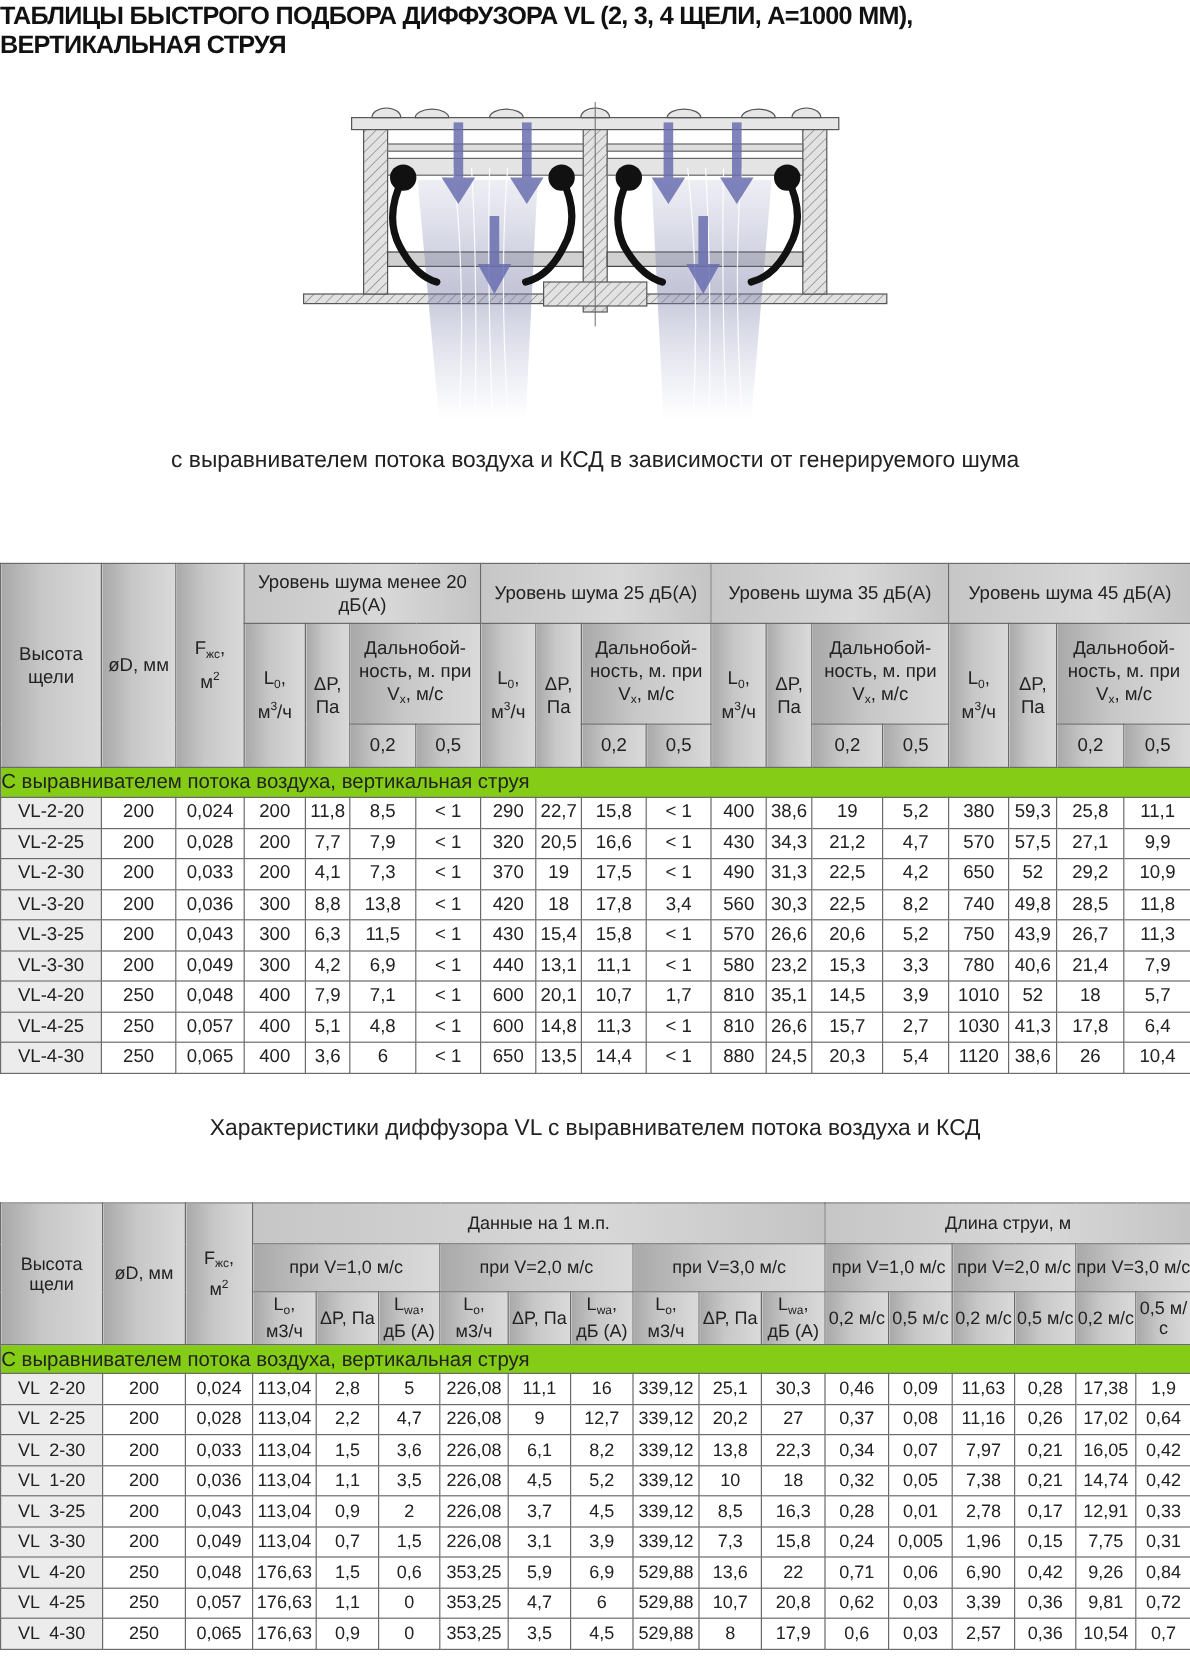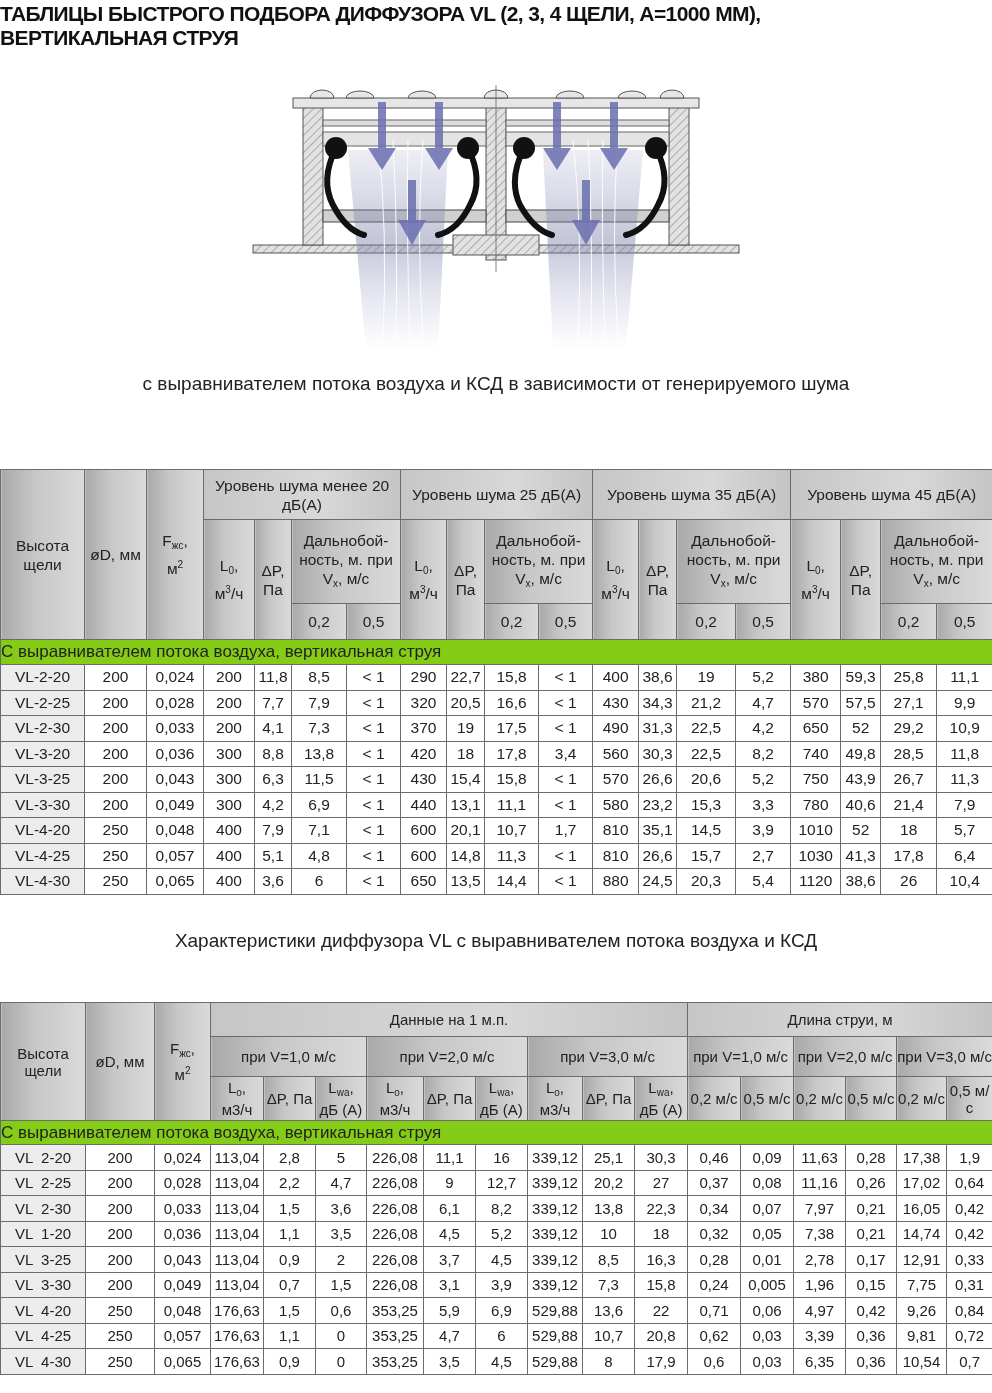--- a/index.html
+++ b/index.html
@@ -568,21 +568,21 @@
         <td class="" style="">1,5</td>
         <td class="" style="">0,6</td>
         <td class="" style="">353,25</td>
         <td class="" style="">5,9</td>
         <td class="" style="">6,9</td>
         <td class="" style="">529,88</td>
         <td class="" style="">13,6</td>
         <td class="" style="">22</td>
         <td class="" style="">0,71</td>
         <td class="" style="">0,06</td>
-        <td class="" style="">4,97</td>
+        <td class="" style="">6,90</td>
         <td class="" style="">0,42</td>
         <td class="" style="">9,26</td>
         <td class="" style="">0,84</td>
       </tr>
       <tr class="row">
         <td class="name" style="white-space:pre">VL  4-25</td>
         <td class="" style="">250</td>
         <td class="" style="">0,057</td>
         <td class="" style="">176,63</td>
         <td class="" style="">1,1</td>
@@ -608,19 +608,19 @@
         <td class="" style="">0,9</td>
         <td class="" style="">0</td>
         <td class="" style="">353,25</td>
         <td class="" style="">3,5</td>
         <td class="" style="">4,5</td>
         <td class="" style="">529,88</td>
         <td class="" style="">8</td>
         <td class="" style="">17,9</td>
         <td class="" style="">0,6</td>
         <td class="" style="">0,03</td>
-        <td class="" style="">6,35</td>
+        <td class="" style="">2,57</td>
         <td class="" style="">0,36</td>
         <td class="" style="">10,54</td>
         <td class="" style="">0,7</td>
       </tr>
     </tbody>
 </table>
 
 </body></html>

